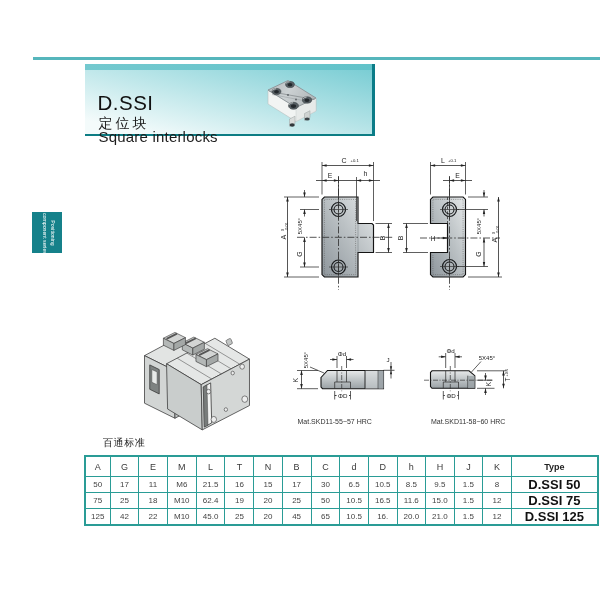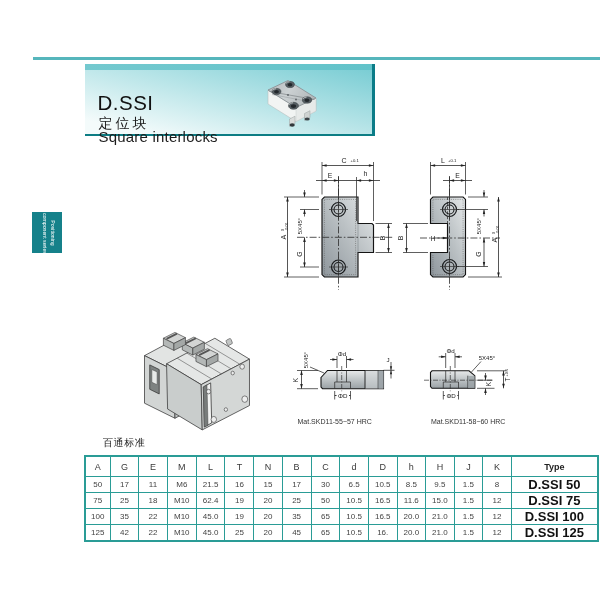--- a/index.html
+++ b/index.html
@@ -375,38 +375,20 @@
         <td>50</td>
         <td>10.5</td>
         <td>16.5</td>
         <td>11.6</td>
         <td>15.0</td>
         <td>1.5</td>
         <td>12</td>
         <td class="tt">D.SSI 75</td>
       </tr>
       <tr>
-        <td>100</td>
-        <td>35</td>
-        <td>22</td>
-        <td>M10</td>
-        <td>45.0</td>
-        <td>19</td>
-        <td>20</td>
-        <td>35</td>
-        <td>65</td>
-        <td>10.5</td>
-        <td>16.5</td>
-        <td>20.0</td>
-        <td>21.0</td>
-        <td>1.5</td>
-        <td>12</td>
-        <td class="tt">D.SSI 100</td>
-      </tr>
-      <tr>
         <td>125</td>
         <td>42</td>
         <td>22</td>
         <td>M10</td>
         <td>45.0</td>
         <td>25</td>
         <td>20</td>
         <td>45</td>
         <td>65</td>
         <td>10.5</td>

